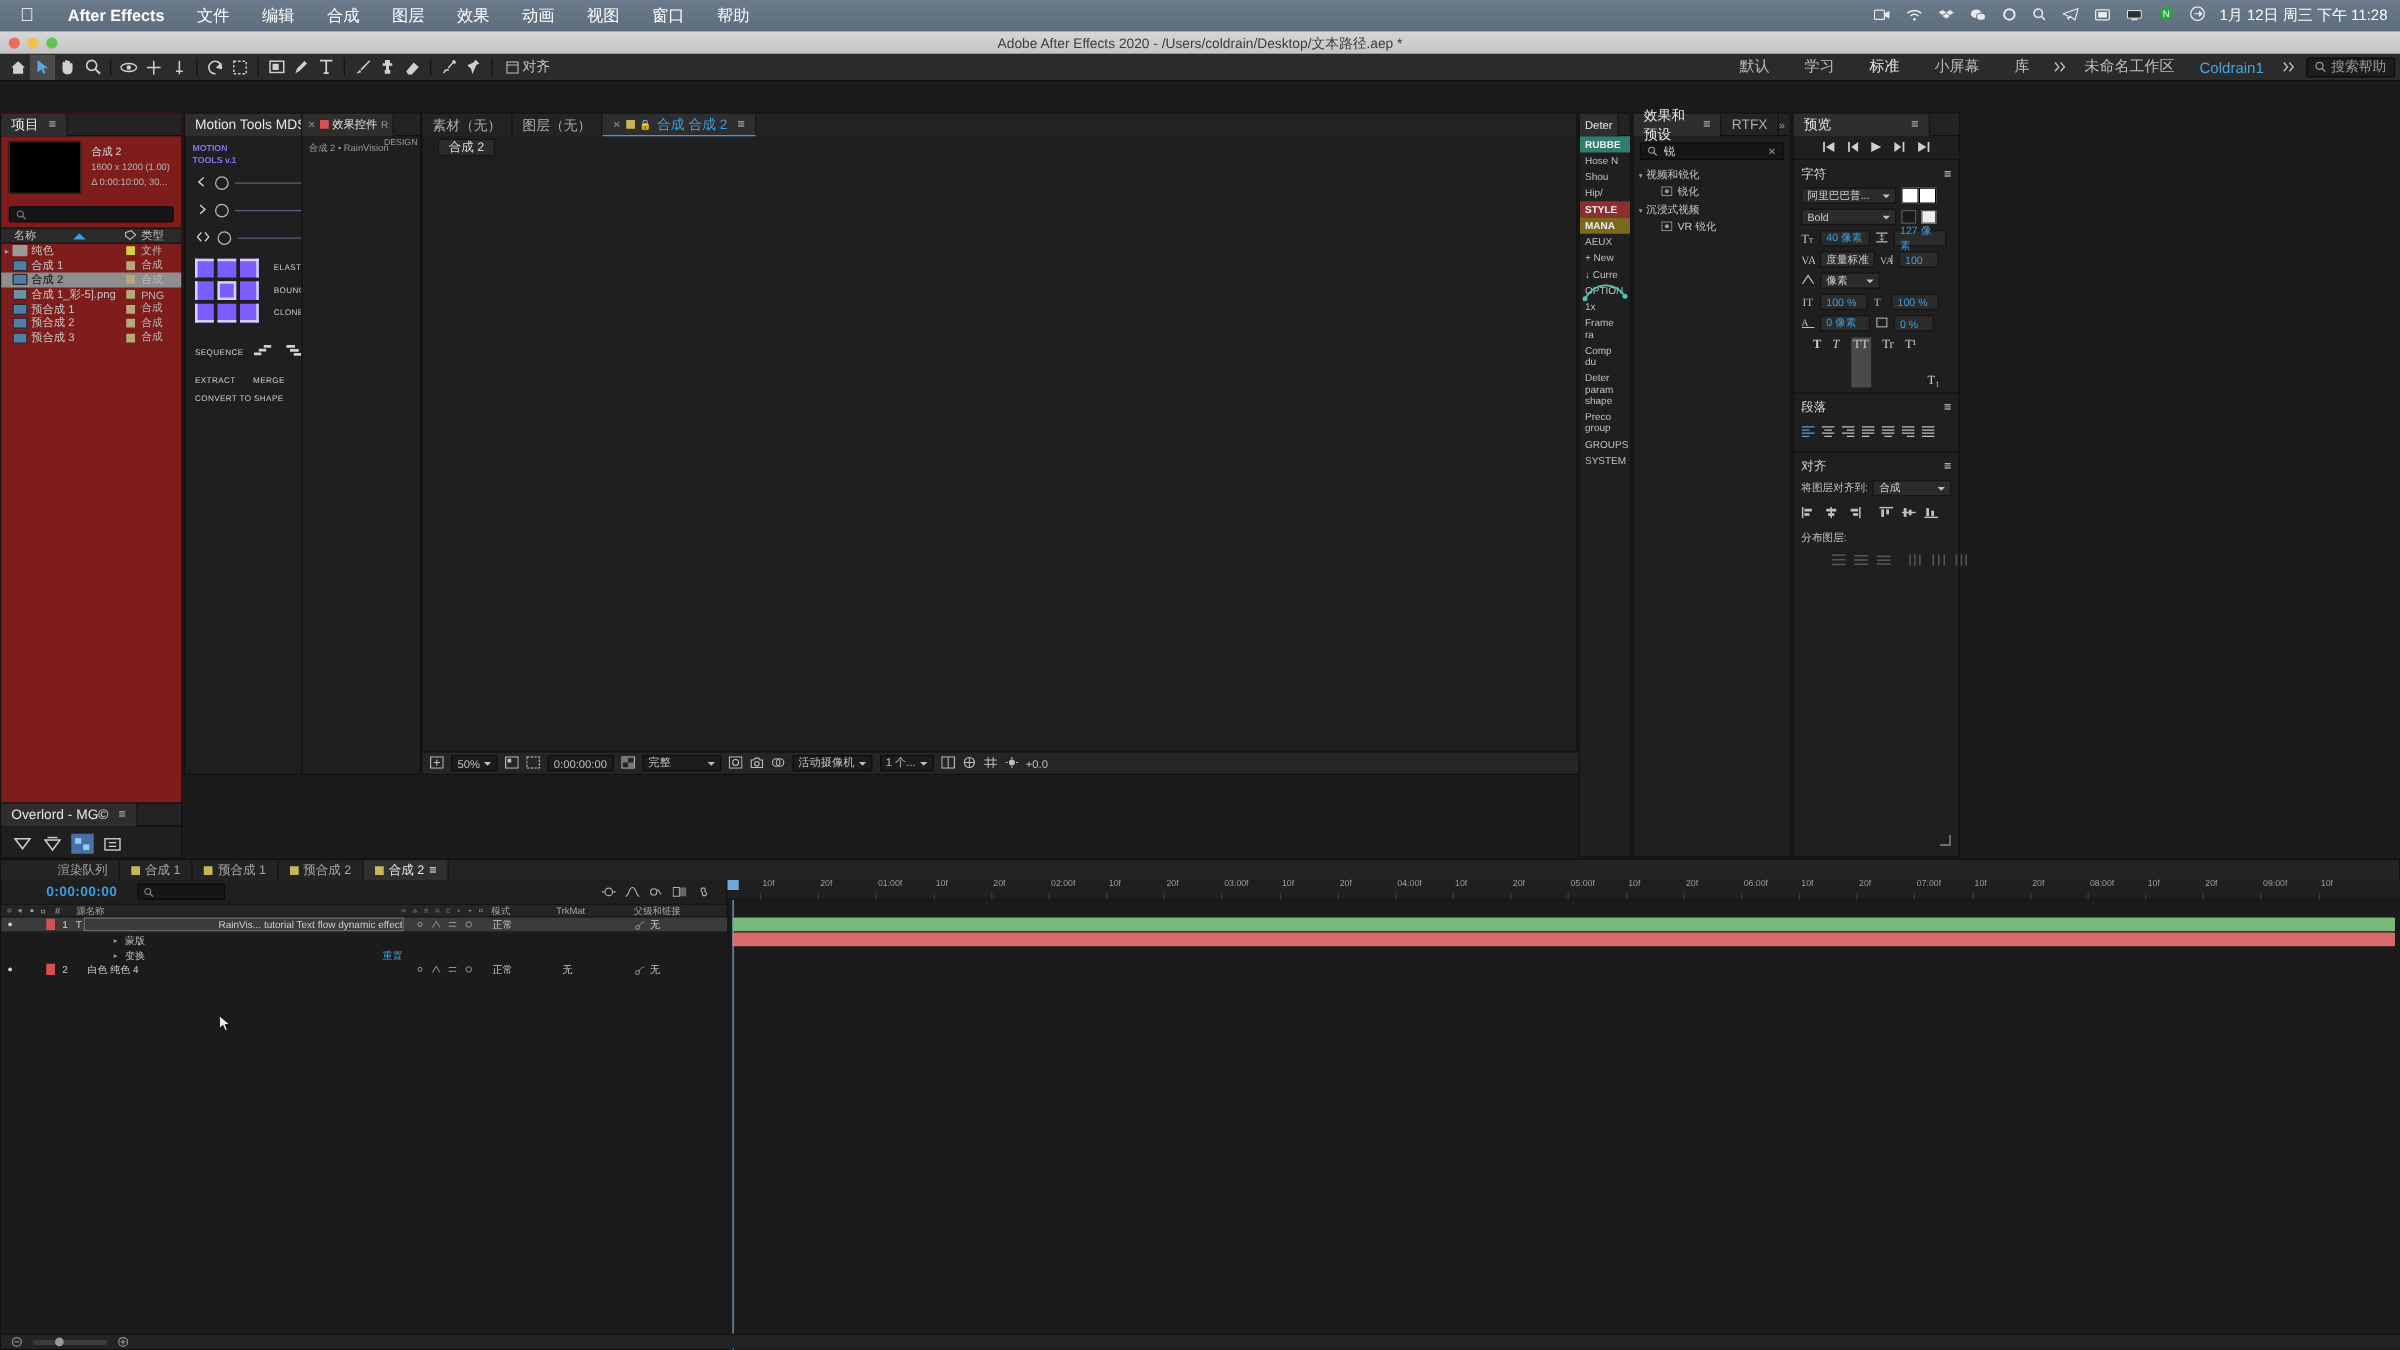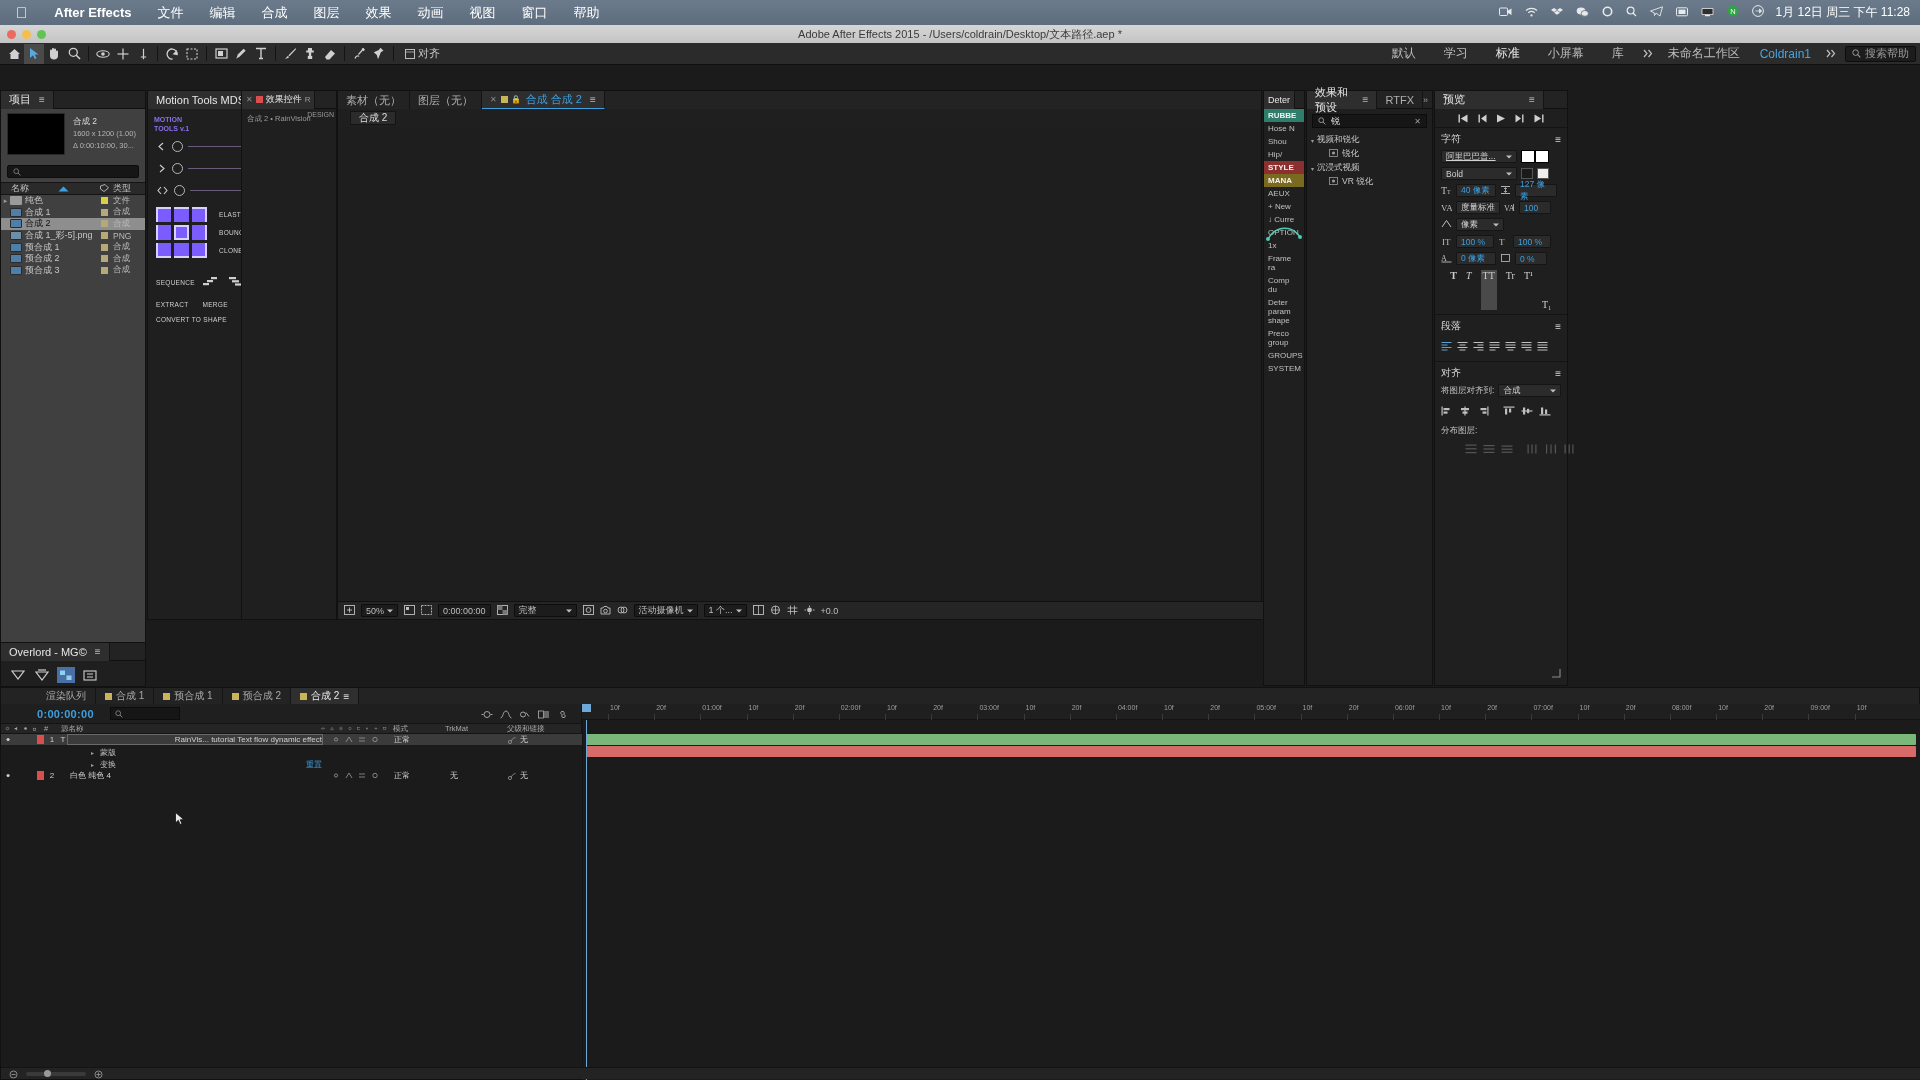--- a/index.html
+++ b/index.html
@@ -48,21 +48,21 @@
   .body { position:absolute; left:0; top:65px; width:1920px; height:990px; }
   .panel { position:absolute; background:#1f1f1f; border:1px solid #111; }
   .ptabs { height:18px; background:#232323; display:flex; align-items:center;
     font-size:11px; border-bottom:1px solid #101010; }
   .ptab { display:flex; align-items:center; gap:4px; padding:0 8px; height:18px;
     color:#aeaeae; border-right:1px solid #141414; }
   .ptab.active { background:#2e2e2e; color:#e6e6e6; }
   .ptab .hb { font-size:10px; opacity:.75; margin-left:4px; }
 
   
-  #projectPanel { left:0; top:0; width:146px; height:655px; background:#404040; }
+  #projectPanel { left:0; top:0; width:146px; height:655px; background:#7f1d1d; }
   .pj-thumbrow { display:flex; gap:8px; padding:4px 6px 6px 6px; }
   .pj-thumb { width:58px; height:42px; background:#000; border:1px solid #2a2a2a; }
   .pj-meta { font-size:7.5px; color:#b4b4b4; line-height:1.55; padding-top:2px;}
   .pj-meta .c1 { color:#d8d8d8; font-size:8.5px; }
   .pj-search { margin:4px 6px; height:13px; background:#161616; border:1px solid #0c0c0c;
     border-radius:2px; display:flex; align-items:center; gap:4px; padding:0 5px; font-size:9px; color:#7b7b7b; }
   .pj-colhdr { display:flex; align-items:center; height:13px; background:#2a2a2a;
     border-top:1px solid #141414; border-bottom:1px solid #141414; font-size:9px; color:#c0c0c0; }
   .pj-colhdr .cname { flex:1; display:flex; align-items:center; gap:15px;}
   .pj-colhdr .ctag { width:18px; text-align:center; }
@@ -234,21 +234,21 @@
   </div>
 
   <div class="aewin">
 
     <div class="titlebar">
       <div class="traffic">
         <i style="background:#ec6a5f"></i>
         <i style="background:#f4bf4f"></i>
         <i style="background:#61c554"></i>
       </div>
-      <span class="ttl">Adobe After Effects 2015 - /Users/coldrain/Desktop/文本路径.aep *</span>
+      <span class="ttl">Adobe After Effects 2020 - /Users/coldrain/Desktop/文本路径.aep *</span>
     </div>
 
     <div class="toolbar">
       <div class="tool">
         <svg width="13" height="12" viewBox="0 0 13 12">
             <path d="M1 6 L6.5 1 L12 6 L10.5 6 L10.5 11 L2.5 11 L2.5 6z" fill="#d0d0d0"></path>
           </svg>
       </div>
       <div class="tool sel">
         <svg width="11" height="13" viewBox="0 0 11 13">
@@ -915,21 +915,21 @@
               </svg>
           </span>
         </div>
 
         <div style="border-top:1px solid #141414;">
           <div class="sec-title">
             <span>字符</span>
             <span class="hb">≡</span>
           </div>
           <div class="ctl-row">
-            <span class="ctl" style="width:76px; justify-content:space-between;text-decoration:underline;">
+            <span class="ctl" style="width:76px; justify-content:space-between;">
               <span>阿里巴巴普...</span>
               <svg width="6" height="4" viewBox="0 0 6 4">
                   <path d="M0 0.5 L3 3.5 L6 0.5z" fill="#bfbfbf"></path>
                 </svg>
             </span>
             <span style="width:14px;height:13px;background:#fff;border:1px solid #000;display:inline-block"></span>
             <span style="width:14px;height:13px;background:#fff;border:1px solid #000;display:inline-block;margin-left:-4px"></span>
           </div>
           <div class="ctl-row">
             <span class="ctl" style="width:76px; justify-content:space-between;">

